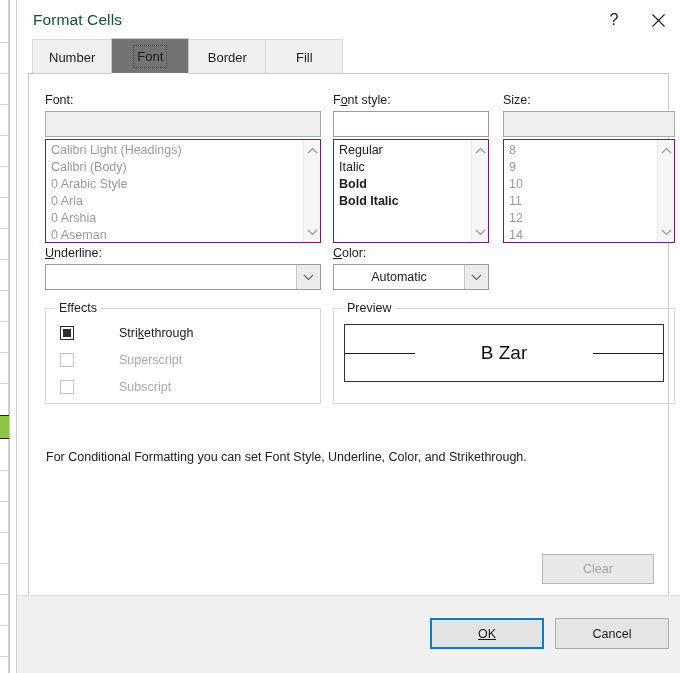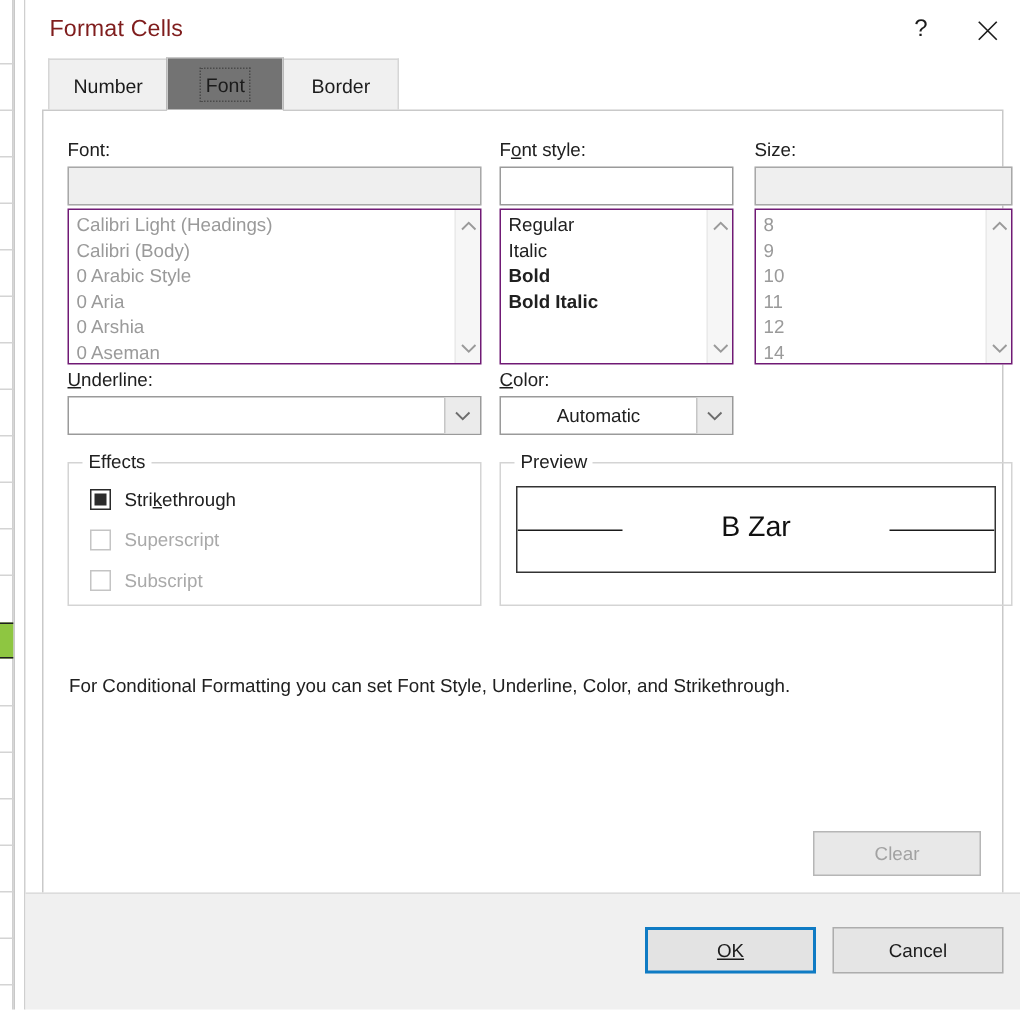--- a/index.html
+++ b/index.html
@@ -39,21 +39,21 @@
     background: #ffffff;
     border-left: 1px solid #cfcfcf;
   }
 
   
   .titlebar {
     position: relative; height: 40px; background: #ffffff;
     display: flex; align-items: center;
   }
   .titlebar .title {
-    font-size: 15.5px; color: #7f1d1d; margin-left: 16px; letter-spacing: .1px;
+    font-size: 15.5px; color: #14532d; margin-left: 16px; letter-spacing: .1px;
   }
   .titlebar .sysbtns { position: absolute; right: 0; top: 0; height: 40px; display: flex; }
   .sysbtn {
     width: 44px; height: 40px; display: flex; align-items: center; justify-content: center;
     color: #1b1b1b; font-size: 16px; background: transparent; border: 0; cursor: default;
   }
   .sysbtn.help { font-size: 16px; }
   .sysbtn svg { display: block; }
 
   
@@ -140,21 +140,21 @@
     display: flex; align-items: center; justify-content: center;
   }
 
   
   .group { position: absolute; border: 1px solid #d4d4d4; }
   .group > .gtitle {
     position: absolute; top: -8px; left: 9px; background: #ffffff; padding: 0 4px;
     font-size: 12.5px; color: #202020;
   }
 
-  .chk { display: flex; margin: 0 0 0 14px; }
+  .chk { display: flex; margin: 0 0 0 14px; gap: 36px; }
   .chkbox {
     width: 14px; height: 14px; border: 1px solid #2a2a2a; background: #ffffff;
     position: relative; flex: 0 0 auto;
   }
   .chkbox.mixed::after {
     content: ""; position: absolute; left: 2px; top: 2px; right: 2px; bottom: 2px;
     background: #2b2b2b;
   }
   .chkbox.off { border: 1px solid #c4c4c4; }
   .chk .ctxt { font-size: 12.5px; color: #202020; margin-left: 9px; }
@@ -247,20 +247,23 @@
   <div class="tabstrip">
     <div class="tab">
       <span class="tablabel">Number</span>
     </div>
     <div class="tab selected">
       <span class="tablabel">Font</span>
     </div>
     <div class="tab">
       <span class="tablabel">Border</span>
     </div>
+    <div class="tab">
+      <span class="tablabel">Fill</span>
+    </div>
   </div>
 
   <div class="pane">
 
     <div class="field" style="left:16px; top:19px; width:276px;">
       <div class="lbl">Font:</div>
       <div class="editbox disabled" style="margin-top:4px;">
         <div class="val"></div>
       </div>
       <div class="listbox" style="margin-top:2px; height:104px;">

